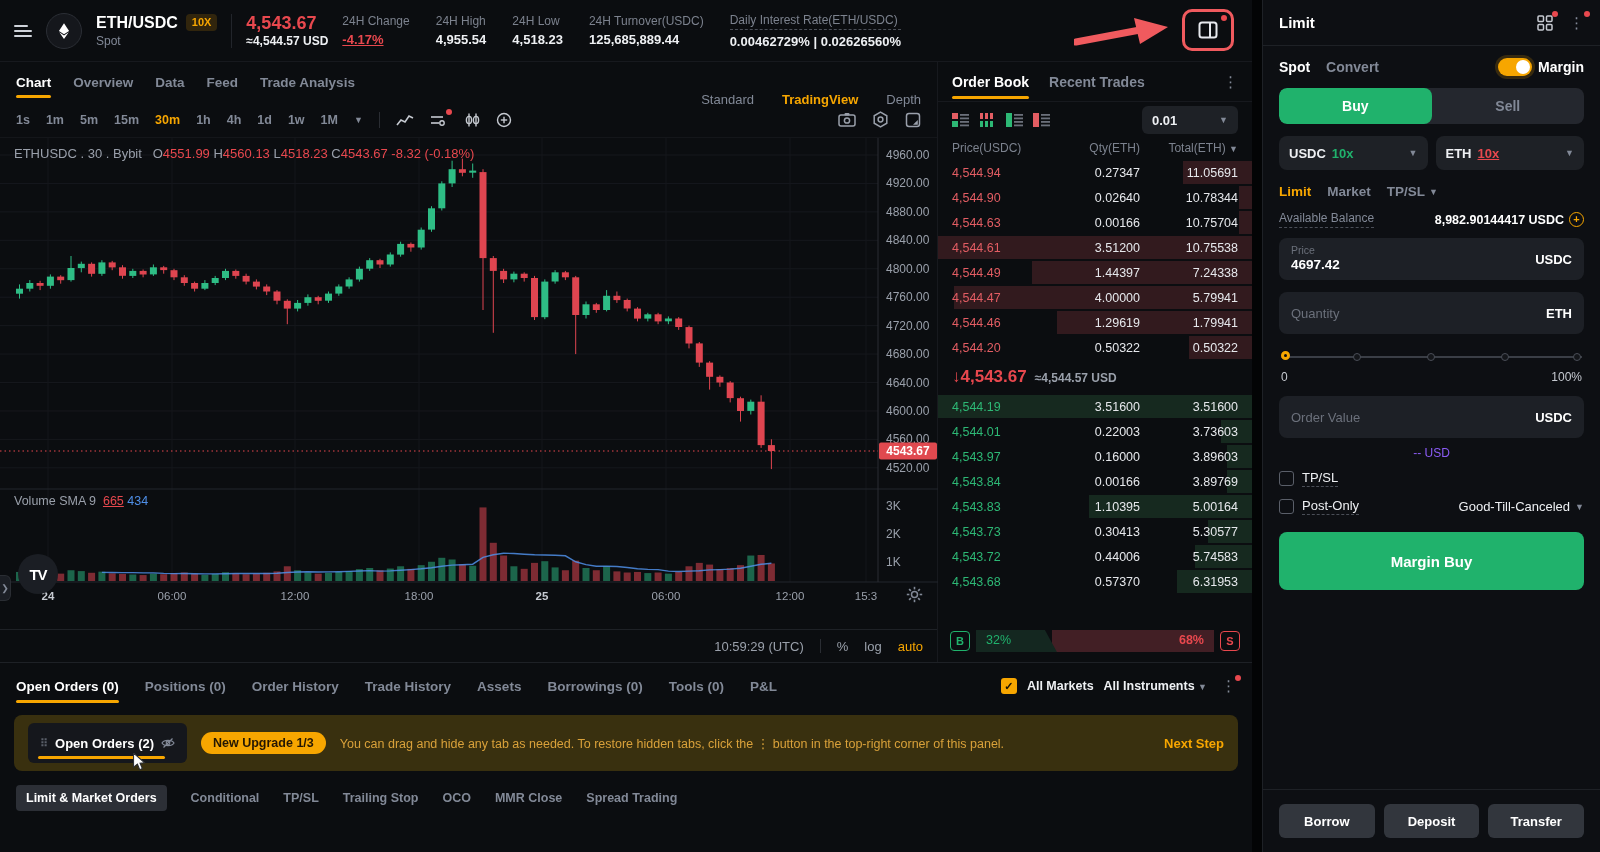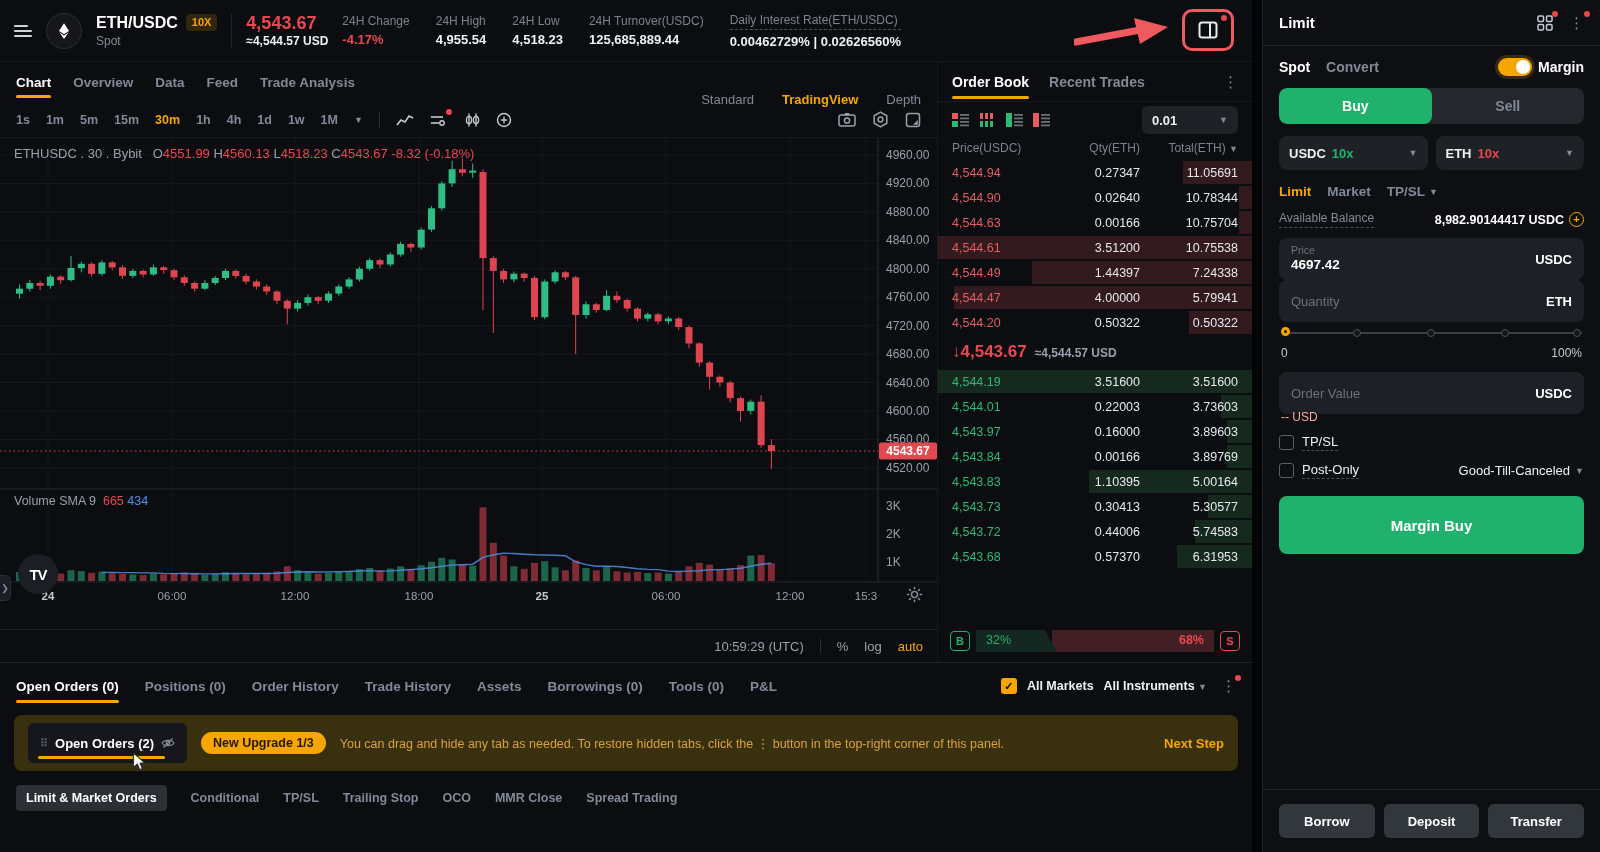--- a/index.html
+++ b/index.html
@@ -1,19 +1,19 @@
 <!DOCTYPE html>
 <html><head>
 <meta charset="utf-8">
 <style>
   html,body{margin:0;padding:0;background:#000;font-family:"Liberation Sans",sans-serif;-webkit-font-smoothing:antialiased;}
   *{box-sizing:border-box;}
   .app{width:1600px;height:852px;background:#0b0d10;color:#eef0f3;display:flex;position:relative;overflow:hidden;font-size:13px;}
   .orange{color:#f7a600;}
-  .red{color:#e8484e;}
+  .red{color:#e8484e;text-decoration:underline;}
   .green{color:#20b26c;}
   .blue{color:#4f8fe8;}
 
   
   .left{width:1252px;display:flex;flex-direction:column;height:852px;}
   .gutter{width:10px;background:#030405;}
   .rightpanel{width:338px;background:#0d0f13;border-left:1px solid #1e2126;display:flex;flex-direction:column;}
 
   
   .tophdr{height:62px;display:flex;align-items:center;padding:0 14px;border-bottom:1px solid #17191e;gap:14px;position:relative;background:#0b0d10;}
@@ -145,33 +145,33 @@
   .selrow{display:flex;gap:8px;margin-bottom:14px;}
   .selchip{flex:1;background:#1e2126;border-radius:8px;height:34px;display:flex;align-items:center;padding:0 10px;gap:6px;font-size:13px;font-weight:bold;cursor:pointer;}
   .selchip .caret{margin-left:auto;}
   .otypes{display:flex;gap:16px;align-items:center;margin-bottom:12px;}
   .otype{font-size:13.5px;font-weight:bold;color:#828997;cursor:pointer;display:flex;align-items:center;gap:4px;}
   .otype.active{color:#f7a600;}
   .balrow{display:flex;align-items:center;margin-bottom:10px;}
   .ballbl{font-size:12px;color:#828997;border-bottom:1px dashed #4a4e57;padding-bottom:2px;}
   .balval{margin-left:auto;font-size:12.5px;font-weight:bold;color:#fff;display:flex;align-items:center;gap:5px;}
   .pluscirc{width:15px;height:15px;border-radius:50%;border:1.5px solid #f7a600;color:#f7a600;font-size:11px;line-height:12px;text-align:center;font-weight:bold;cursor:pointer;}
-  .inputbox{background:#1d2026;border-radius:8px;min-height:42px;display:flex;align-items:center;padding:4px 12px;margin-bottom:0;cursor:text;}
+  .inputbox{background:#1d2026;border-radius:8px;min-height:42px;display:flex;align-items:center;padding:4px 12px;margin-bottom:12px;cursor:text;}
   .inputbox .unit{margin-left:auto;font-size:13px;font-weight:bold;color:#fff;}
   .inputbox .ph{font-size:13px;color:#6b707b;}
   .pricebox{flex-direction:row;}
   .pricebox .pcol{display:flex;flex-direction:column;justify-content:center;line-height:1.25;}
   .pricebox .plbl{font-size:10.5px;color:#6b707b;}
   .pricebox .pval{font-size:13.5px;font-weight:bold;color:#fff;}
   .slider{margin:4px 2px 4px;position:relative;height:14px;}
   .slider .track{position:absolute;left:0;right:0;top:6px;height:2px;background:#3a3e46;}
   .sdot{position:absolute;top:3px;width:8px;height:8px;border-radius:50%;background:#14161a;border:1.5px solid #4a4e57;}
   .sdot.first{width:9px;height:9px;top:1px;border:3px solid #f7a600;background:#0b0d10;}
   .slbls{display:flex;justify-content:space-between;font-size:12px;color:#c6cad1;margin:2px 2px 12px;}
-  .usdhint{text-align:left;font-size:12px;color:#fca5a5;margin:-4px 2px 10px;}
+  .usdhint{text-align:center;font-size:12px;color:#8b5cf6;margin:-4px 2px 10px;}
   .infobox{border:1px solid #2a2d33;border-radius:8px;padding:10px 12px;margin-bottom:14px;}
   .irow{display:flex;margin:3px 0;align-items:center;}
   .irow .il{font-size:12.5px;color:#828997;}
   .irow .iv{margin-left:auto;font-size:12.5px;font-weight:bold;color:#fff;}
   .chkrow{display:flex;align-items:center;gap:8px;margin-bottom:11px;}
   .chk{width:15px;height:15px;border:1.5px solid #5a5f69;border-radius:3px;cursor:pointer;flex:none;}
   .chklbl{font-size:13px;color:#eef0f3;border-bottom:1px dashed #4a4e57;padding-bottom:1px;}
   .tif{margin-left:auto;font-size:13px;color:#eef0f3;display:flex;align-items:center;gap:5px;cursor:pointer;}
   .submitbtn{height:58px;border-radius:8px;background:#20b26c;color:#fff;font-size:15px;font-weight:bold;display:flex;align-items:center;justify-content:center;cursor:pointer;margin:6px 0 14px;}
   .rp-footer{border-top:1px solid #1e2126;padding:14px 16px;display:flex;gap:9px;}
@@ -741,20 +741,26 @@
               <span class="c2">1.44397</span>
               <span class="c3">7.24338</span>
    </div>
             <div class="obrow ask">
      <span class="depth" style="width:95%;"></span>
      <span class="c1">4,544.47</span>
               <span class="c2">4.00000</span>
               <span class="c3">5.79941</span>
    </div>
             <div class="obrow ask">
+     <span class="depth" style="width:62%;"></span>
+     <span class="c1">4,544.46</span>
+              <span class="c2">1.29619</span>
+              <span class="c3">1.79941</span>
+   </div>
+            <div class="obrow ask">
      <span class="depth" style="width:20%;"></span>
      <span class="c1">4,544.20</span>
               <span class="c2">0.50322</span>
               <span class="c3">0.50322</span>
    </div>
           </div>
         <div class="obmid">
           <span class="big"><span>↓</span><span>4,543.67</span></span>
           <span class="approx">≈4,544.57 USD</span>
         </div>

